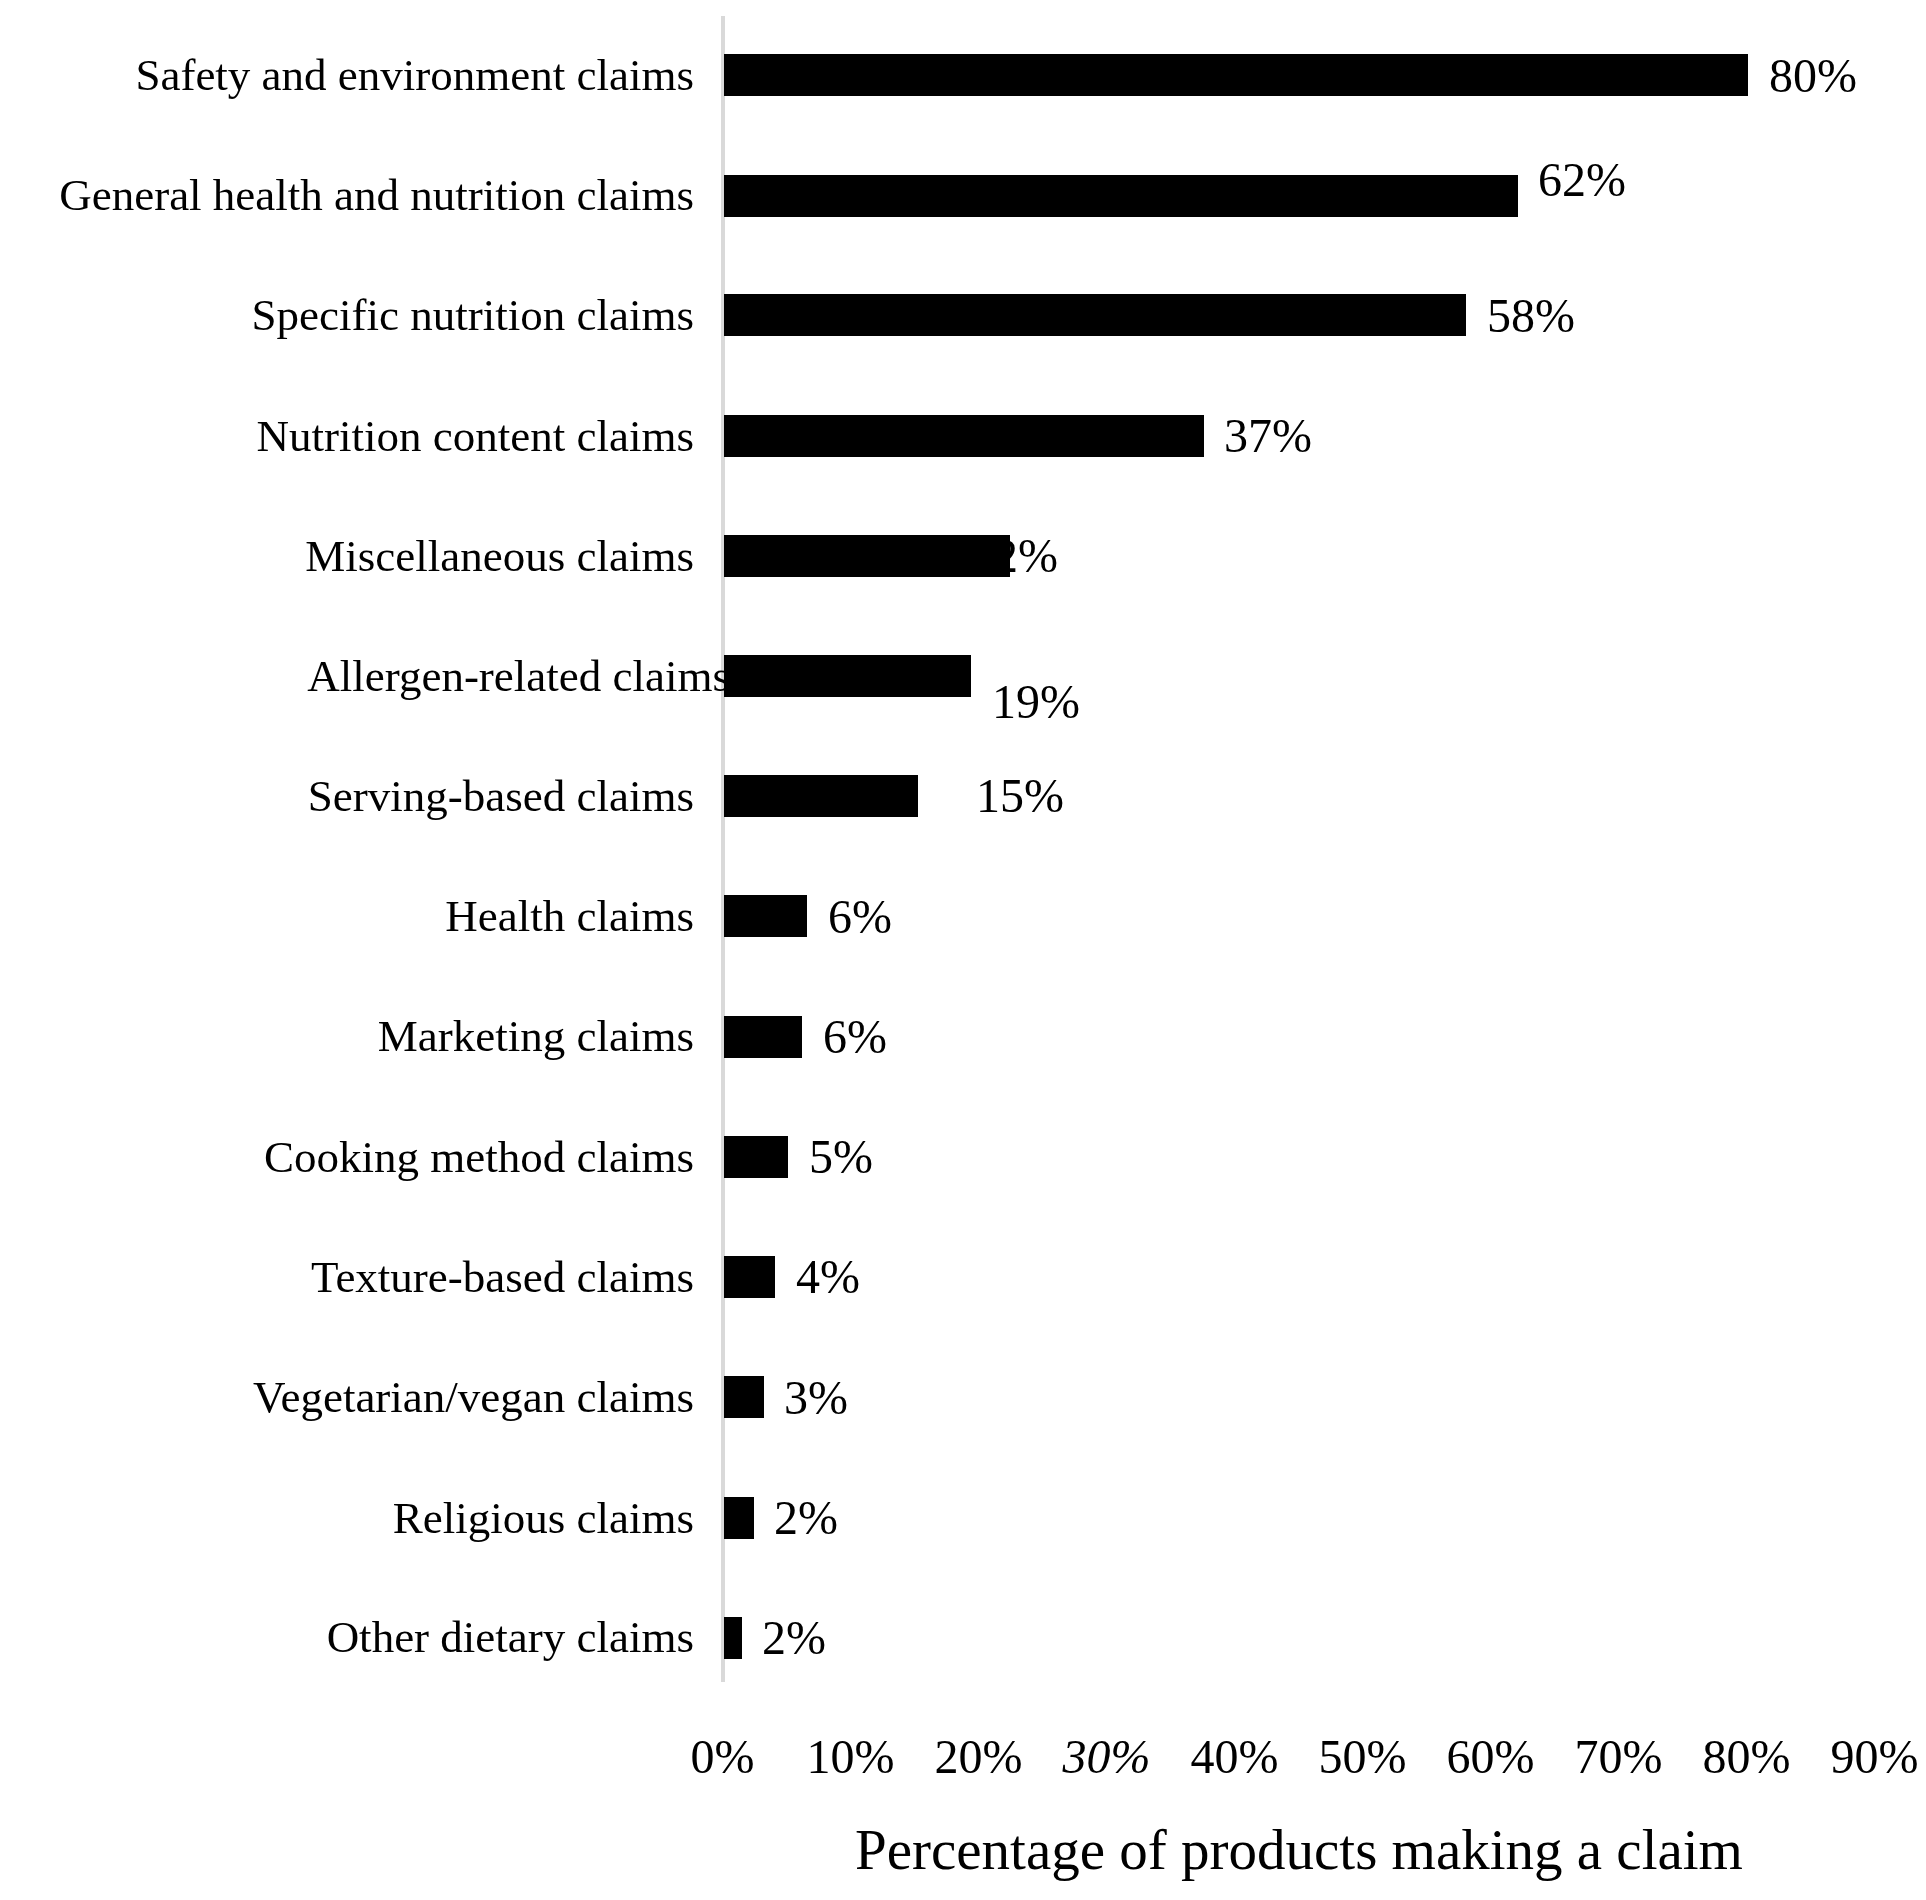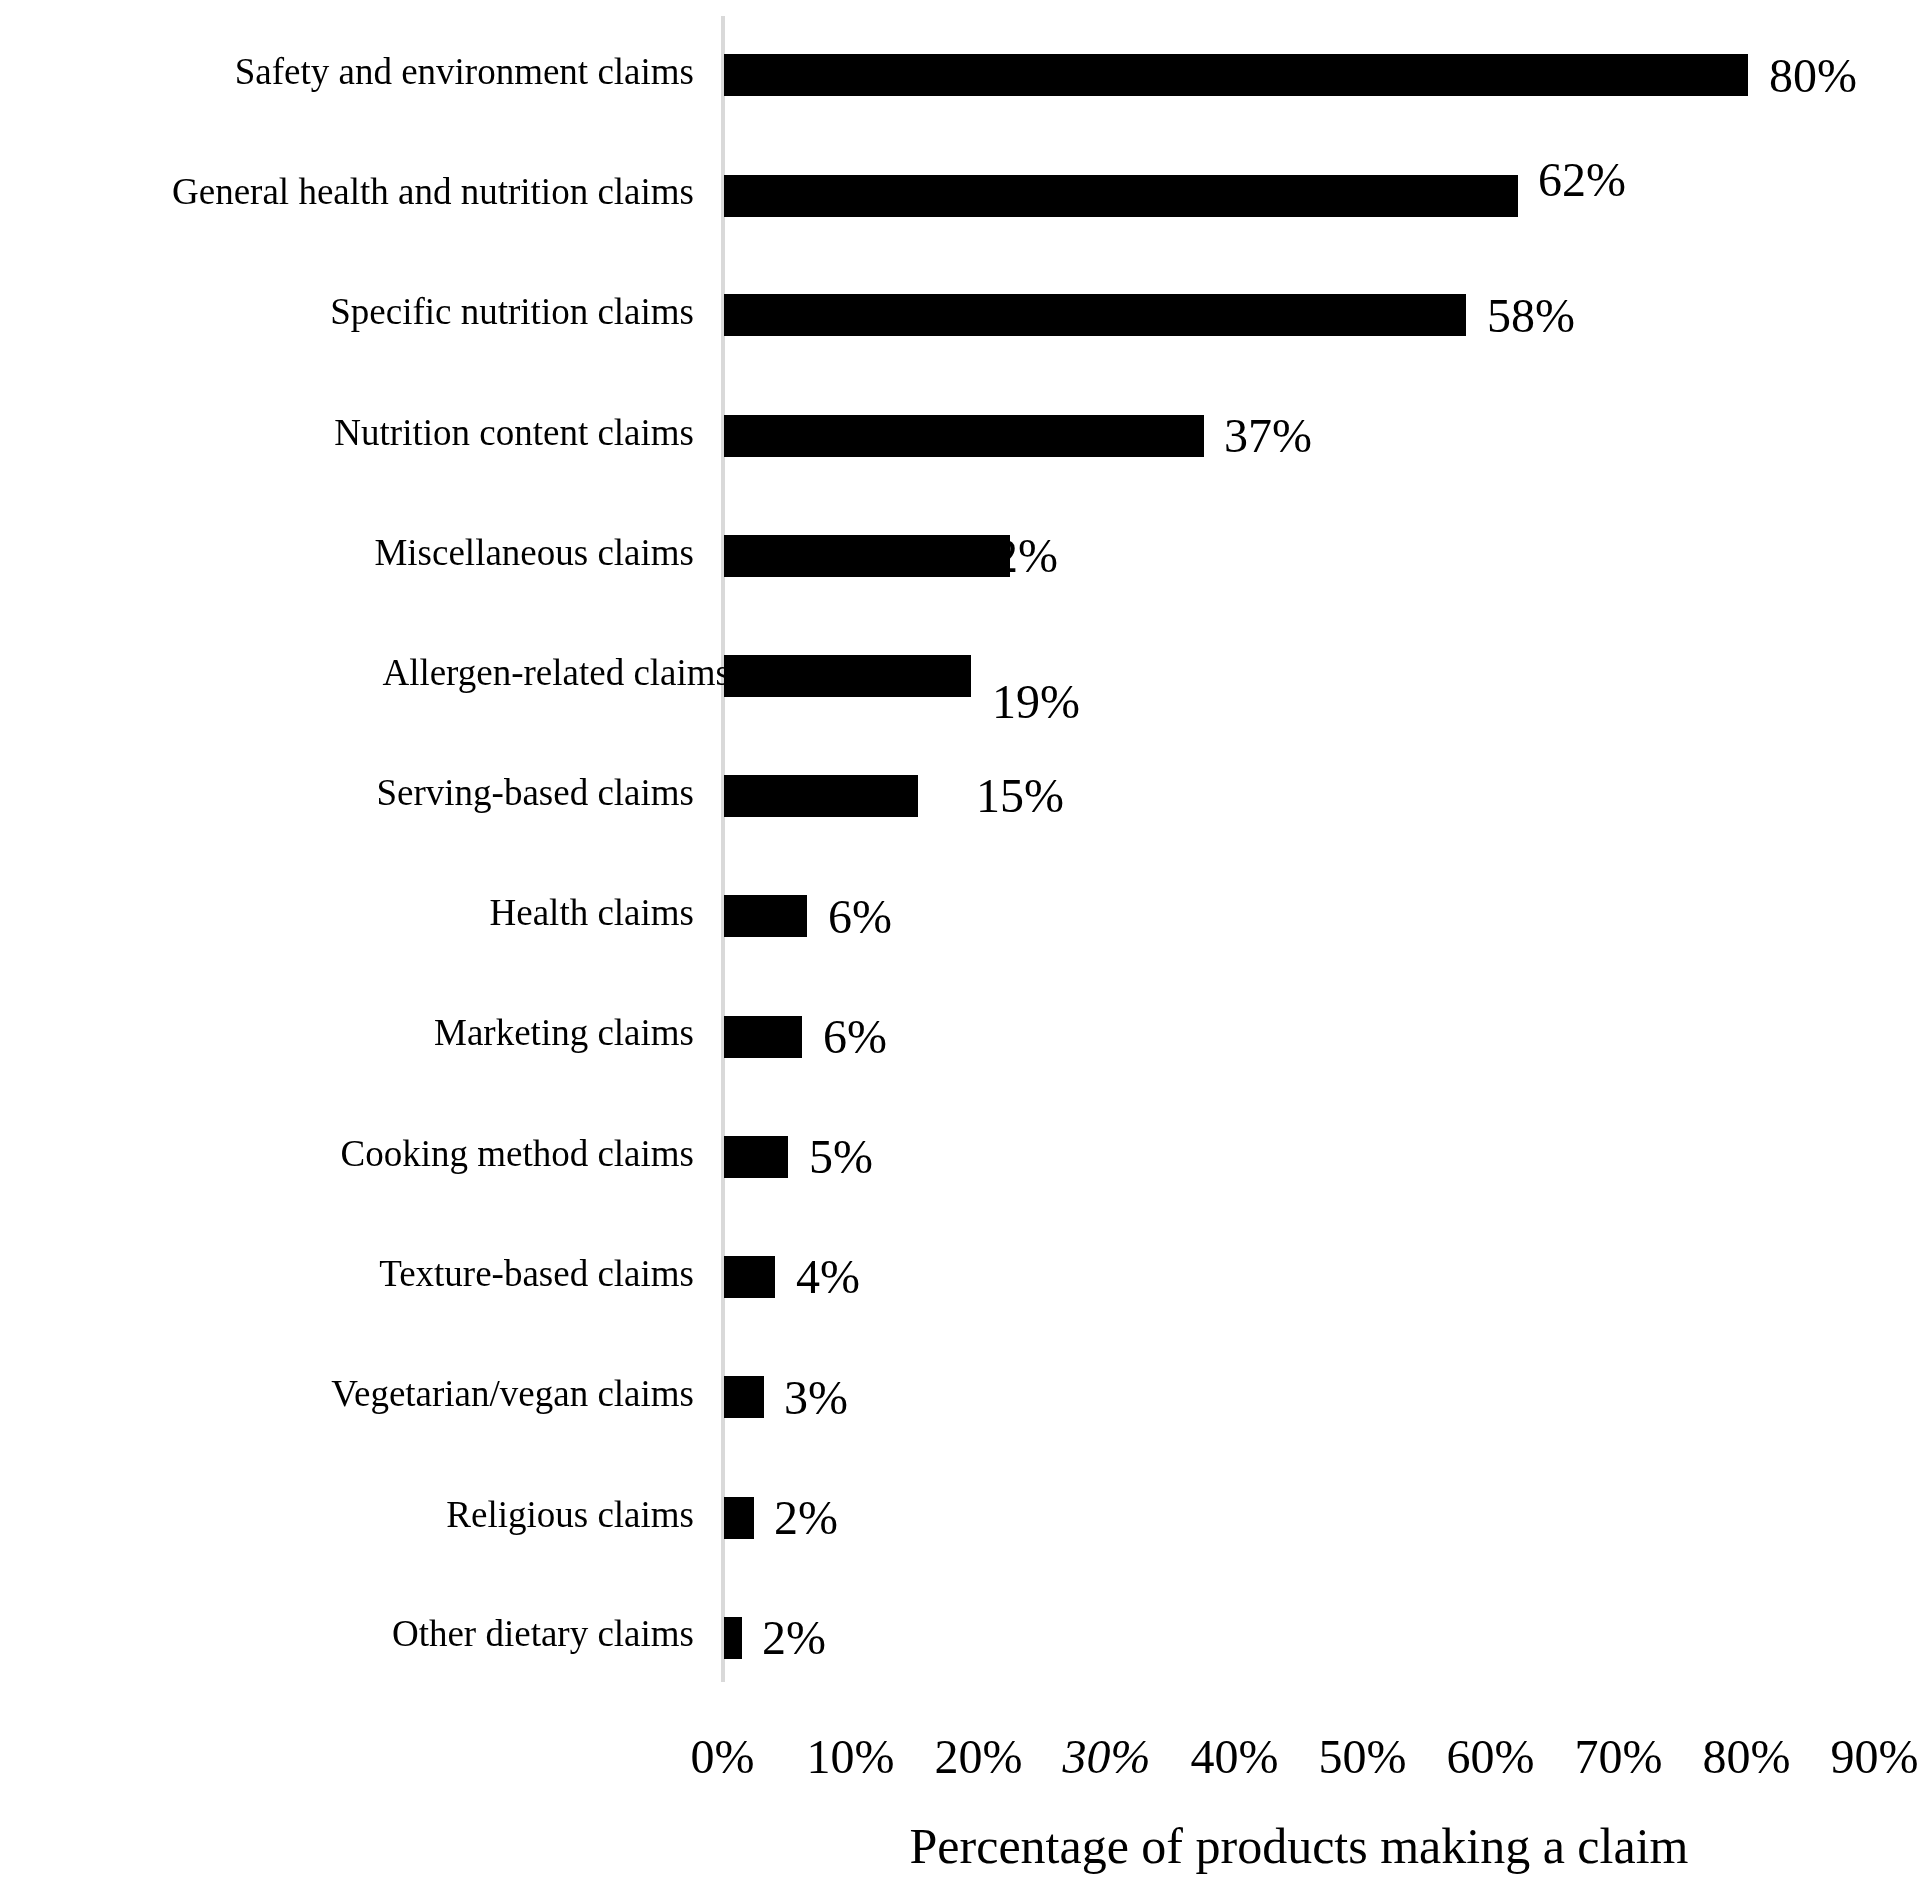--- a/index.html
+++ b/index.html
@@ -18,21 +18,21 @@
     top: 15.8px;
     width: 3.8px;
     height: 1666px;
     background: #d9d9d9;
   }
   .cat-label {
     position: absolute;
     left: 0;
     width: 694px;
     text-align: right;
-    font-size: 37px;
+    font-size: 45px;
     line-height: 1;
     white-space: nowrap;
   }
   .bar {
     position: absolute;
     left: 724px;
     height: 42px;
     background: #000000;
   }
   .value-label {
@@ -48,21 +48,21 @@
     text-align: center;
     font-size: 48px;
     line-height: 1;
   }
   .axis-title {
     position: absolute;
     left: 723px;
     width: 1152px;
     top: 1821px;
     text-align: center;
-    font-size: 50px;
+    font-size: 57px;
     line-height: 1;
     white-space: nowrap;
   }
 </style>
 </head>
 <body>
 
 <div class="figure" style="background: rgb(255, 255, 255);">
   <div class="axis-line" style="background: rgb(217, 217, 217);"></div>
   <div id="rows">

